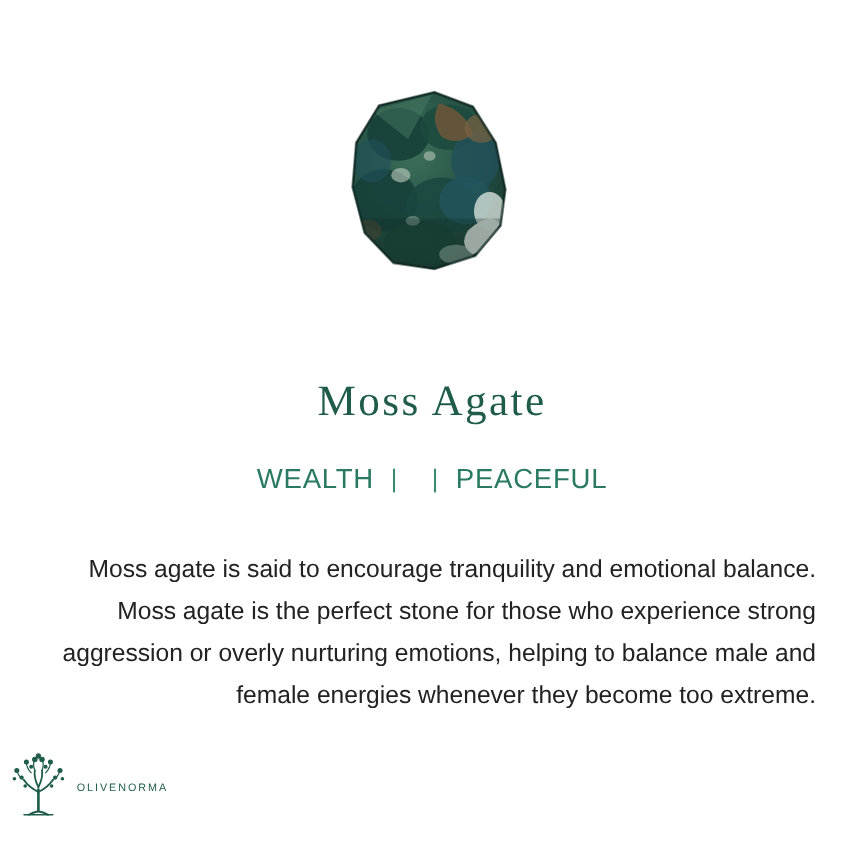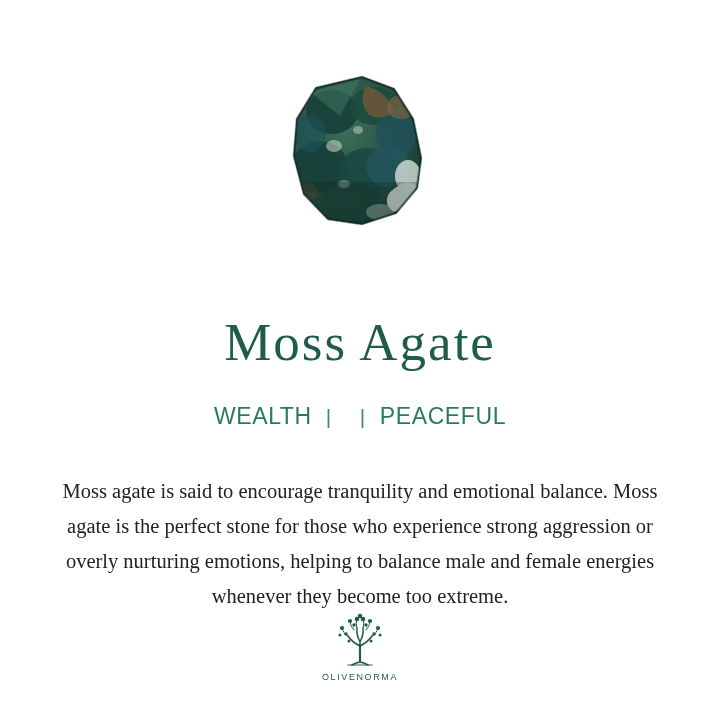--- a/index.html
+++ b/index.html
@@ -33,21 +33,21 @@
   .stone-svg {
     display: block;
     width: 180px;
     height: 160px;
   }
 
   
   .title {
     margin-top: 84px;
     font-family: "Liberation Serif", serif;
-    font-size: 53px;
+    font-size: 36px;
     letter-spacing: 2px;
     color: #1f5c4a;
     font-weight: 400;
     line-height: 1;
     text-align: center;
   }
 
   
   .keywords {
     margin-top: 34px;
@@ -66,35 +66,35 @@
   .kw-sep {
     padding: 0 14px;
     color: #3a8a72;
     font-size: 21px;
   }
 
   
   .description {
     margin-top: 44px;
     width: 640px;
-    text-align: center;
-    font-family: Liberation Serif, serif;
+    text-align: right;
+    font-family: Liberation Sans, sans-serif;
     font-size: 20.5px;
     line-height: 35px;
     color: #222222;
   }
 
   
   .logo-block {
     position: absolute;
     left: 0;
     right: 0;
     bottom: 38px;
     display: flex;
-    flex-direction: column;
+    flex-direction: row;
     align-items: center;
   }
   .tree-svg {
     display: block;
     width: 64px;
     height: 56px;
   }
   .brand {
     margin-top: 4px;
     font-family: "Liberation Sans", sans-serif;

